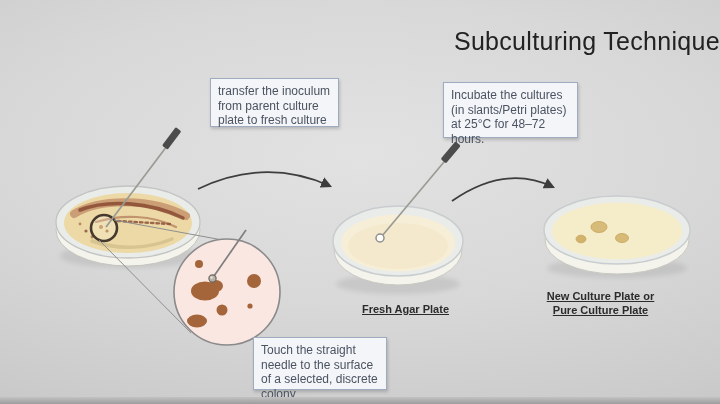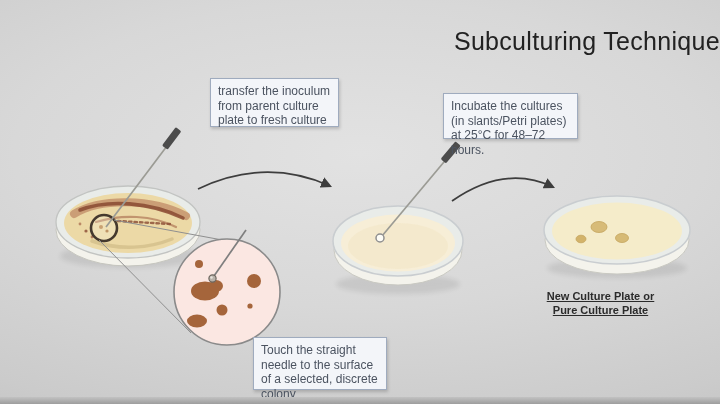--- a/index.html
+++ b/index.html
@@ -17,21 +17,21 @@
     position:absolute;left:0;top:27px;width:720px;text-align:right;
     font-size:25px;font-weight:500;color:#222;letter-spacing:.3px;
   }
   .note{
     position:absolute;box-sizing:border-box;
     background:var(--note-bg);border:1px solid var(--note-border);
     color:var(--note-text);font-size:12px;line-height:1.22;
     padding:5px 7px;box-shadow:1px 2px 3px rgba(0,0,0,.18);
   }
   #note-transfer{left:210px;top:78px;width:129px;height:49px;}
-  #note-incubate{left:443px;top:93px;width:135px;height:46px;}
+  #note-incubate{left:443px;top:82px;width:135px;height:56px;}
   #note-touch{left:253px;top:337px;width:134px;height:53px;}
   .plate-label{
     position:absolute;text-align:center;color:#2b2b2b;
     font-size:11px;font-weight:600;line-height:1.25;text-decoration:underline;
   }
   #label-parent{left:78px;top:306px;width:90px;}
   #label-fresh{left:343px;top:303px;width:125px;}
   #label-new{left:543px;top:290px;width:115px;}
   #diagram{position:absolute;left:0;top:0;}
 </style>
@@ -127,16 +127,17 @@
         <ellipse cx="581" cy="239" rx="5" ry="3.8" fill="#d3b36a" stroke="#c4a55e" stroke-width="0.8"></ellipse>
         <ellipse cx="622" cy="238" rx="6.5" ry="4.5" fill="#d6ba75" stroke="#c4a55e" stroke-width="0.8"></ellipse>
       </g>
     </g>
   </svg>
 
   <div class="note" id="note-transfer">transfer the inoculum from parent culture plate to fresh culture</div>
   <div class="note" id="note-incubate">Incubate the cultures (in slants/Petri plates) at 25°C for 48–72 hours.</div>
   <div class="note" id="note-touch">Touch the straight needle to the surface of a selected, discrete colony</div>
 
+  <div class="plate-label" id="label-fresh">Fresh Agar Plate</div>
   <div class="plate-label" id="label-new">New Culture Plate or  Pure Culture Plate</div>
 
   <div id="bottom-strip"></div>
 </div>
 
 </body></html>

